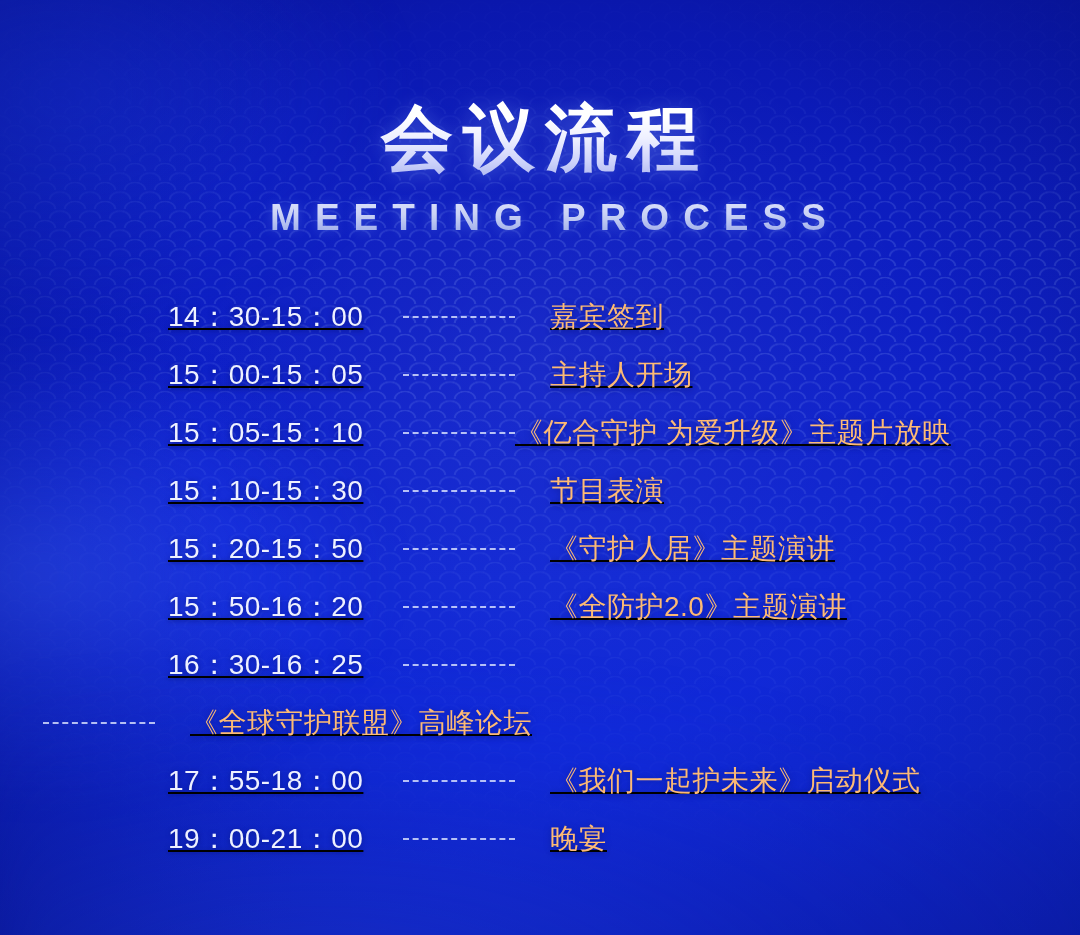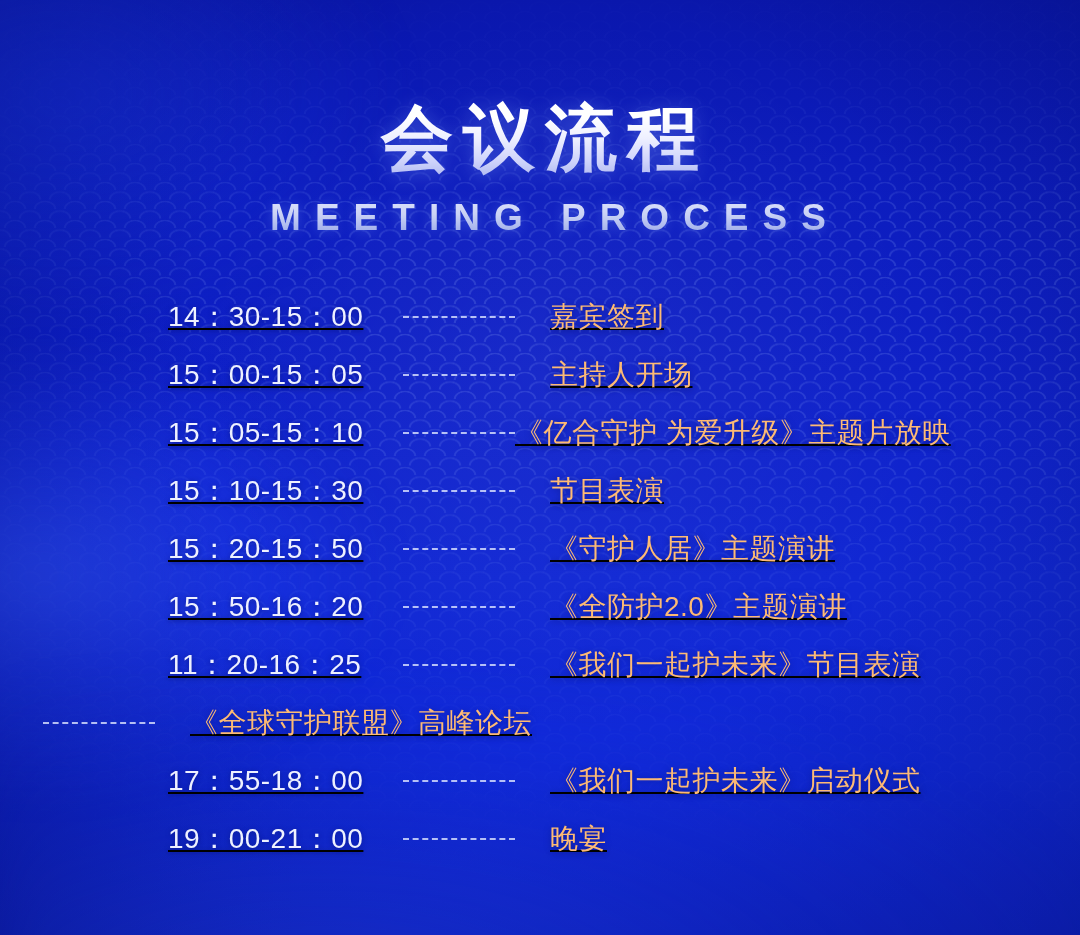--- a/index.html
+++ b/index.html
@@ -280,25 +280,24 @@
     <div class="label">《守护人居》主题演讲</div>
   </div>
       <div class="row">
     <div class="time">15：50-16：20</div>
     <div class="dots">
           <i></i>
         </div>
     <div class="label">《全防护2.0》主题演讲</div>
   </div>
       <div class="row">
-    <div class="time">11：20-16：25</div>
-    <div class="dots">
-          <i></i>
-        </div>
-    <div class="label">《我们一起护未来》节目表演</div>
+    <div class="time">16：30-16：25</div>
+    <div class="dots">
+          <i></i>
+        </div>
   </div>
       <div class="row">
     <div class="dots">
           <i></i>
         </div>
     <div class="label">《全球守护联盟》高峰论坛</div>
   </div>
       <div class="row">
     <div class="time">17：55-18：00</div>
     <div class="dots">

